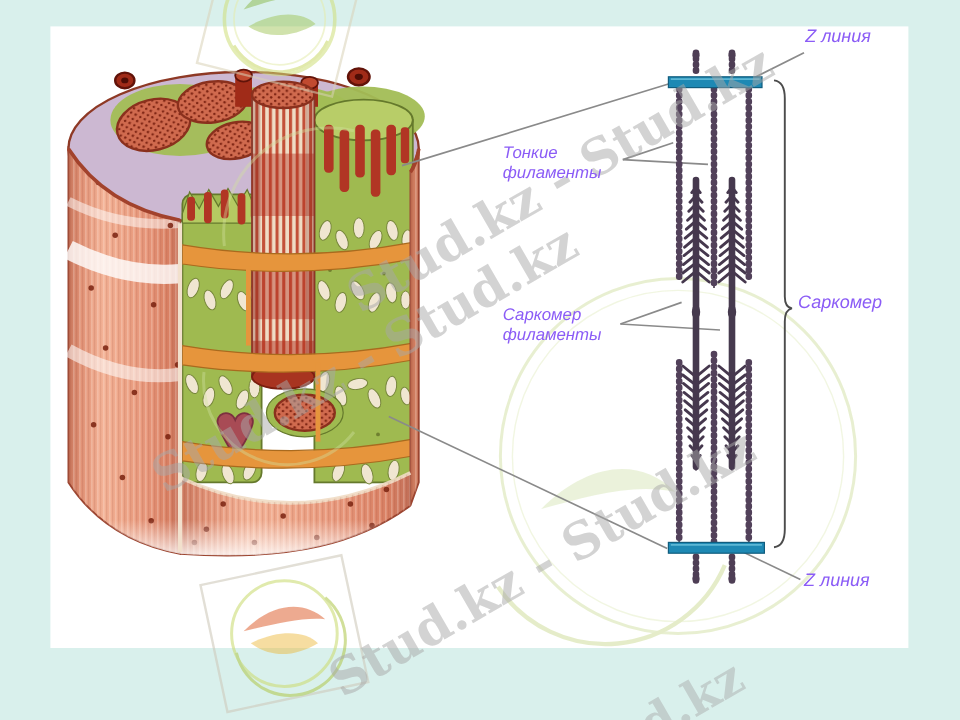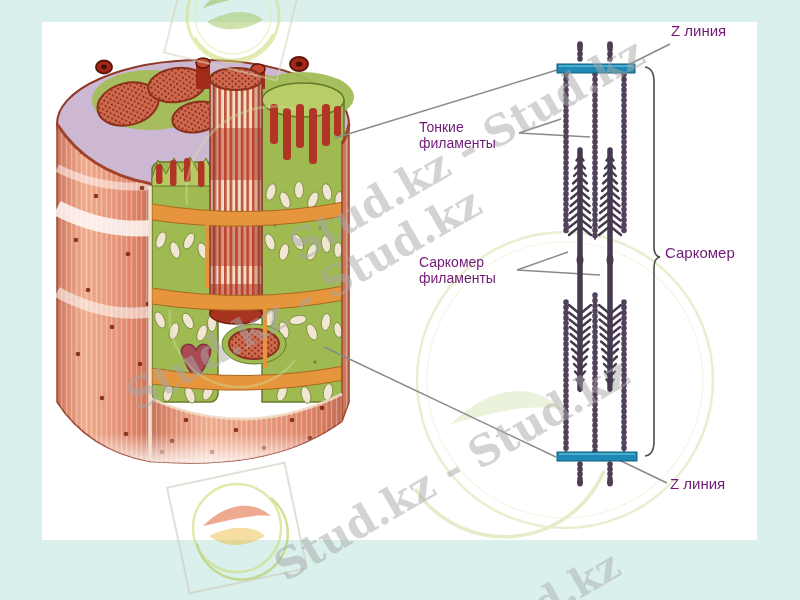--- a/index.html
+++ b/index.html
@@ -1,20 +1,20 @@
 <!DOCTYPE html>
 <html><head>
 <meta charset="utf-8">
 <style>
   html,body{margin:0;padding:0;}
   .canvas{position:relative;width:800px;height:600px;background:#d9f0ec;overflow:hidden;
           font-family:"Liberation Sans",sans-serif;}
   .panel{position:absolute;left:42px;top:22px;width:715px;height:518px;background:#ffffff;}
   svg.fig{position:absolute;left:0;top:0;}
-  .label{position:absolute;color:#701a75;font-size:14px;line-height:1.12;}
+  .label{position:absolute;color:#8b5cf6;font-size:14px;line-height:1.12;font-style:italic;}
   .zlabel{font-size:15px;}
   .caption{position:absolute;left:153px;top:501px;font-size:18px;font-weight:bold;
            color:#141414;letter-spacing:.4px;}
   .wm{position:absolute;white-space:nowrap;font-family:"DejaVu Serif",serif;font-weight:bold;
       font-size:42px;color:#a8a8a8;opacity:.5;transform:rotate(-30deg);transform-origin:0 50%;
       pointer-events:none;}
   .wm.small{font-size:40px;opacity:.45;}
 </style>
 </head>
 <body>

